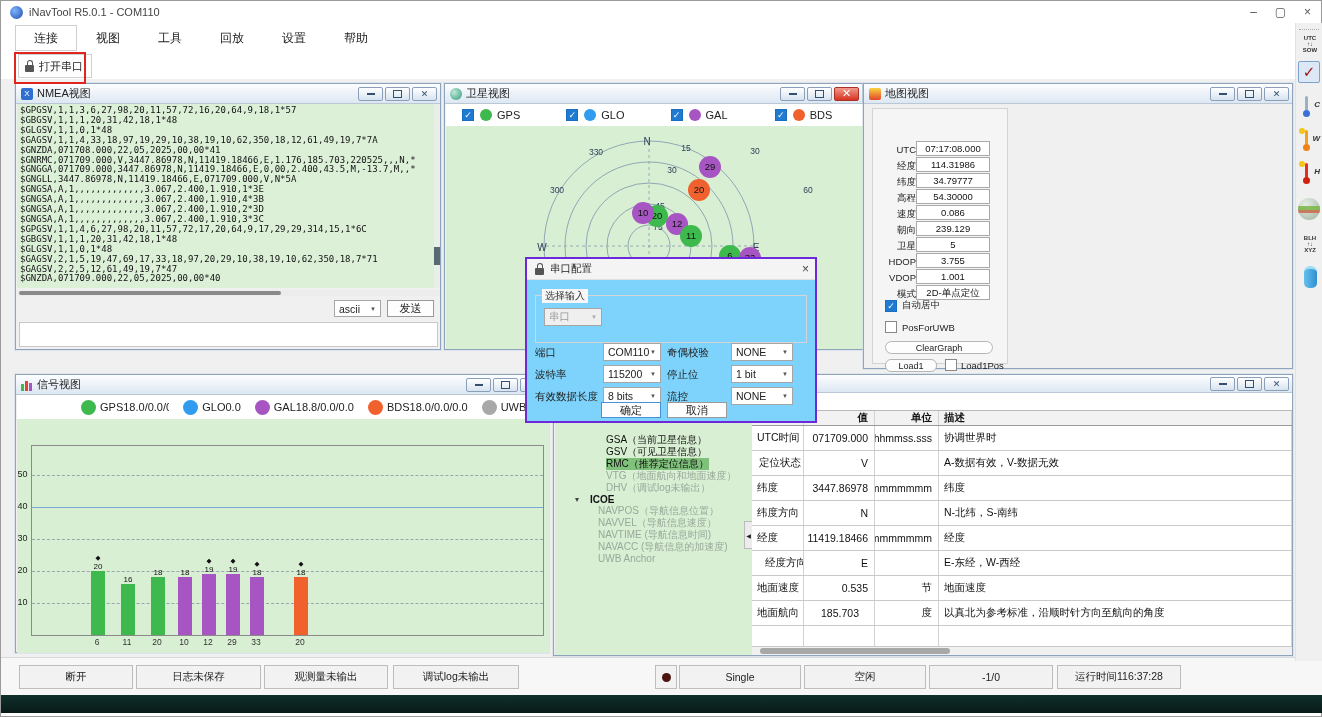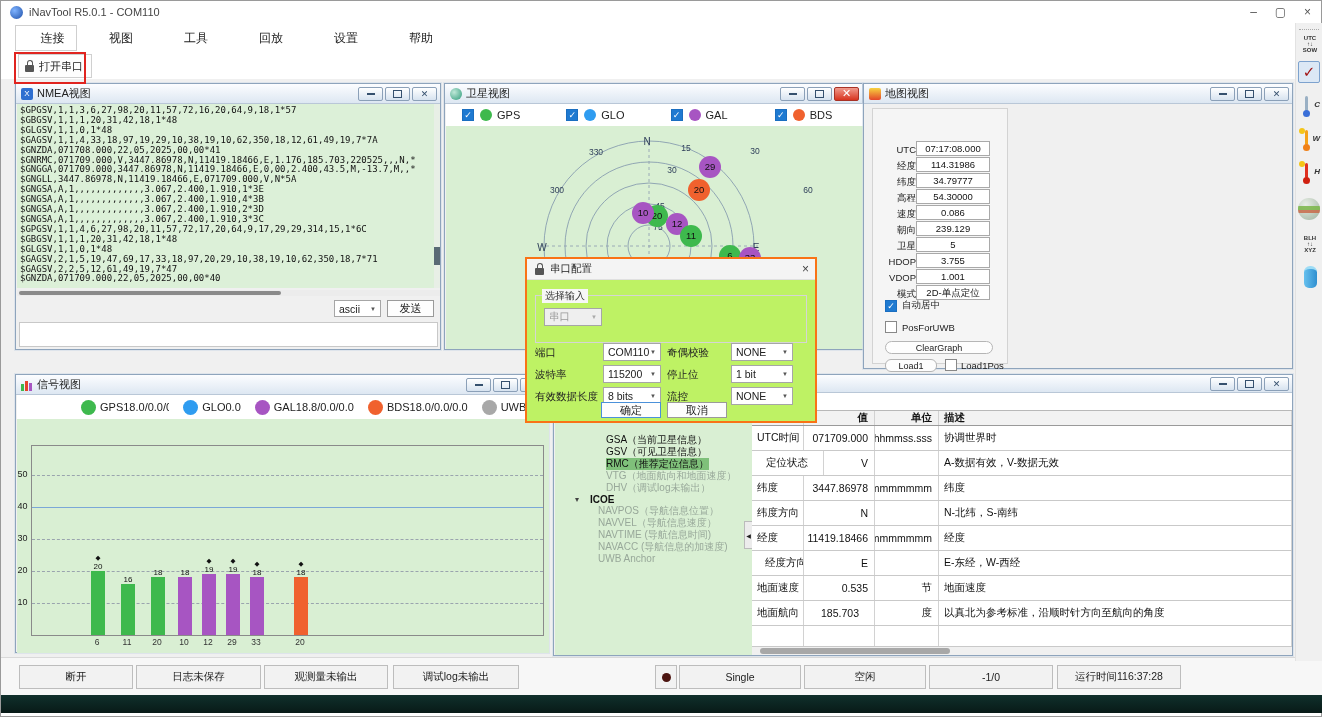--- a/index.html
+++ b/index.html
@@ -5,21 +5,21 @@
   html,body{margin:0;padding:0;}
   body{width:1322px;height:717px;position:relative;font-family:"Liberation Sans","DejaVu Sans",sans-serif;background:#fff;overflow:hidden;}
   .screen{position:absolute;left:0;top:0;width:1322px;height:717px;border:1px solid #9a9a9a;box-sizing:border-box;background:#fff;}
   
   .titlebar{position:absolute;left:0;top:0;width:100%;height:22px;background:#fff;display:flex;align-items:center;}
   .appicon{width:13px;height:13px;border-radius:50%;background:radial-gradient(circle at 35% 35%,#7fb3ff,#1d4fa8);margin:0 6px 0 9px;}
   .apptitle{font-size:11px;color:#444;}
   .winctl{margin-left:auto;display:flex;}
   .winctl span{width:27px;text-align:center;font-size:12px;color:#555;line-height:20px;}
   .menubar{position:absolute;left:0;top:22px;width:100%;height:28px;background:#fff;padding-left:14px;box-sizing:border-box;}
-  .mitem{display:inline-block;width:62px;text-align:center;line-height:24px;font-size:12px;color:#222;margin-top:2px;padding-left:13px;}
+  .mitem{display:inline-block;width:62px;text-align:center;line-height:24px;font-size:12px;color:#222;margin-top:2px;}
   .mitem.sel{border:1px solid #cfcfcf;background:#fff;box-sizing:border-box;}
   .toolbar{position:absolute;left:0;top:50px;width:100%;height:28px;background:#fff;border-bottom:1px solid #e3e3e3;}
   .openserial{position:absolute;left:17px;top:3px;height:22px;padding:0 8px 0 4px;border:1px solid #d0d0d0;background:#fdfdfd;display:flex;align-items:center;font-size:11px;color:#222;}
   .redbox{position:absolute;border:2px solid #e0241f;pointer-events:none;z-index:70;}
   .lockicon{width:9px;height:7px;background:#555;position:relative;margin:4px 5px 0 2px;border-radius:1px;}
   .lockicon:before{content:"";position:absolute;left:1.5px;top:-5px;width:4px;height:4px;border:1.5px solid #555;border-bottom:none;border-radius:3px 3px 0 0;}
   .dlarrow{position:absolute;right:8px;top:2px;font-size:14px;font-weight:bold;color:#333;}
   .mdi{position:absolute;left:0;top:78px;width:1294px;height:578px;background:#f0f0f0;}
   
   .win{position:absolute;border:1px solid #8ea4bc;background:#f0f0f0;box-sizing:border-box;box-shadow:0 0 0 1px rgba(210,220,232,.6);}
@@ -49,21 +49,21 @@
   .dot{width:12px;height:12px;border-radius:50%;margin:0 5px 0 6px;flex:0 0 auto;}
   .syslabel{font-size:11px;color:#222;}
   .skyarea{position:absolute;left:1px;top:42px;width:417px;height:223px;background:#d9efd3;overflow:hidden;}
   
   .mappanel{position:absolute;left:8px;top:24px;width:134px;height:254px;border:1px solid #d3d3d3;background:#f5f5f5;}
   .mfl{position:absolute;width:30px;text-align:right;font-size:9.5px;color:#222;}
   .mfv{position:absolute;left:43px;width:72px;height:13px;background:#fff;border:1px solid #a9a9a9;font-size:9.5px;text-align:center;line-height:13px;color:#111;overflow:hidden;box-sizing:content-box;}
   .mcb{position:absolute;display:flex;align-items:center;font-size:9.5px;color:#222;}
   .mbtn{position:absolute;height:13px;border:1px solid #b5b5b5;border-radius:6px;background:#fdfdfd;font-size:9px;display:flex;align-items:center;justify-content:center;color:#222;box-sizing:border-box;}
   
-  .dialog{position:absolute;left:524px;top:256px;width:292px;height:166px;border:2px solid #f97316;background:#bef264;z-index:60;box-sizing:border-box;}
+  .dialog{position:absolute;left:524px;top:256px;width:292px;height:166px;border:2px solid #6d28d9;background:#7dd3fc;z-index:60;box-sizing:border-box;}
   .dtitle{height:20px;background:#f4f4f4;border-bottom:1px solid #e0e0e0;display:flex;align-items:center;padding:0 6px;font-size:10.5px;color:#222;}
   .dclose{margin-left:auto;font-size:12px;color:#444;}
   .dgroup{position:absolute;left:8px;top:36px;width:270px;height:46px;border:1px solid #d5d5d5;}
   .dglabel{position:absolute;left:6px;top:-7px;background:#f7f7f7;padding:0 3px;font-size:10px;color:#333;}
   .drow-label{position:absolute;font-size:10.5px;color:#222;}
   .dsel{position:absolute;height:18px;}
   .dbtn{position:absolute;width:60px;height:16px;top:143px;}
   .dbtn.def{border:1px solid #4a90d9;}
   
   .legend{position:absolute;left:1px;top:20px;width:532px;height:24px;background:#fff;display:flex;align-items:center;padding-left:64px;box-sizing:border-box;}
@@ -451,21 +451,21 @@
           <div class="tcell" style="left: 123px; width: 64px; font-weight: bold; justify-content: flex-end; padding-right: 6px;">单位</div>
           <div class="tcell" style="left: 187px; width: 353px; font-weight: bold; padding-left: 5px;">描述</div>
         </div>
         <div class="throw" style="top: 33px; height: 25px;">
           <div class="tcell" style="left: 0px; width: 52px; padding-left: 5px;">UTC时间</div>
           <div class="tcell" style="left: 52px; width: 71px; justify-content: flex-end; padding-right: 6px;">071709.000</div>
           <div class="tcell" style="left: 123px; width: 64px; justify-content: flex-end; padding-right: 6px;">hhmmss.sss</div>
           <div class="tcell" style="left: 187px; width: 353px; padding-left: 5px;">协调世界时</div>
         </div>
         <div class="throw" style="top: 58px; height: 25px;">
-          <div class="tcell" style="left: 0px; width: 72px; padding-left: 14px;">定位状态</div>
+          <div class="tcell" style="left: 0px; width: 52px; padding-left: 7px;">定位状态</div>
           <div class="tcell" style="left: 52px; width: 71px; justify-content: flex-end; padding-right: 6px;">V</div>
           <div class="tcell" style="left: 123px; width: 64px; justify-content: flex-end; padding-right: 6px;"></div>
           <div class="tcell" style="left: 187px; width: 353px; padding-left: 5px;">A-数据有效，V-数据无效</div>
         </div>
         <div class="throw" style="top: 83px; height: 25px;">
           <div class="tcell" style="left: 0px; width: 52px; padding-left: 5px;">纬度</div>
           <div class="tcell" style="left: 52px; width: 71px; justify-content: flex-end; padding-right: 6px;">3447.86978</div>
           <div class="tcell" style="left: 123px; width: 64px; justify-content: flex-end; padding-right: 6px;">ddmm.mmmmmmm</div>
           <div class="tcell" style="left: 187px; width: 353px; padding-left: 5px;">纬度</div>
         </div>

